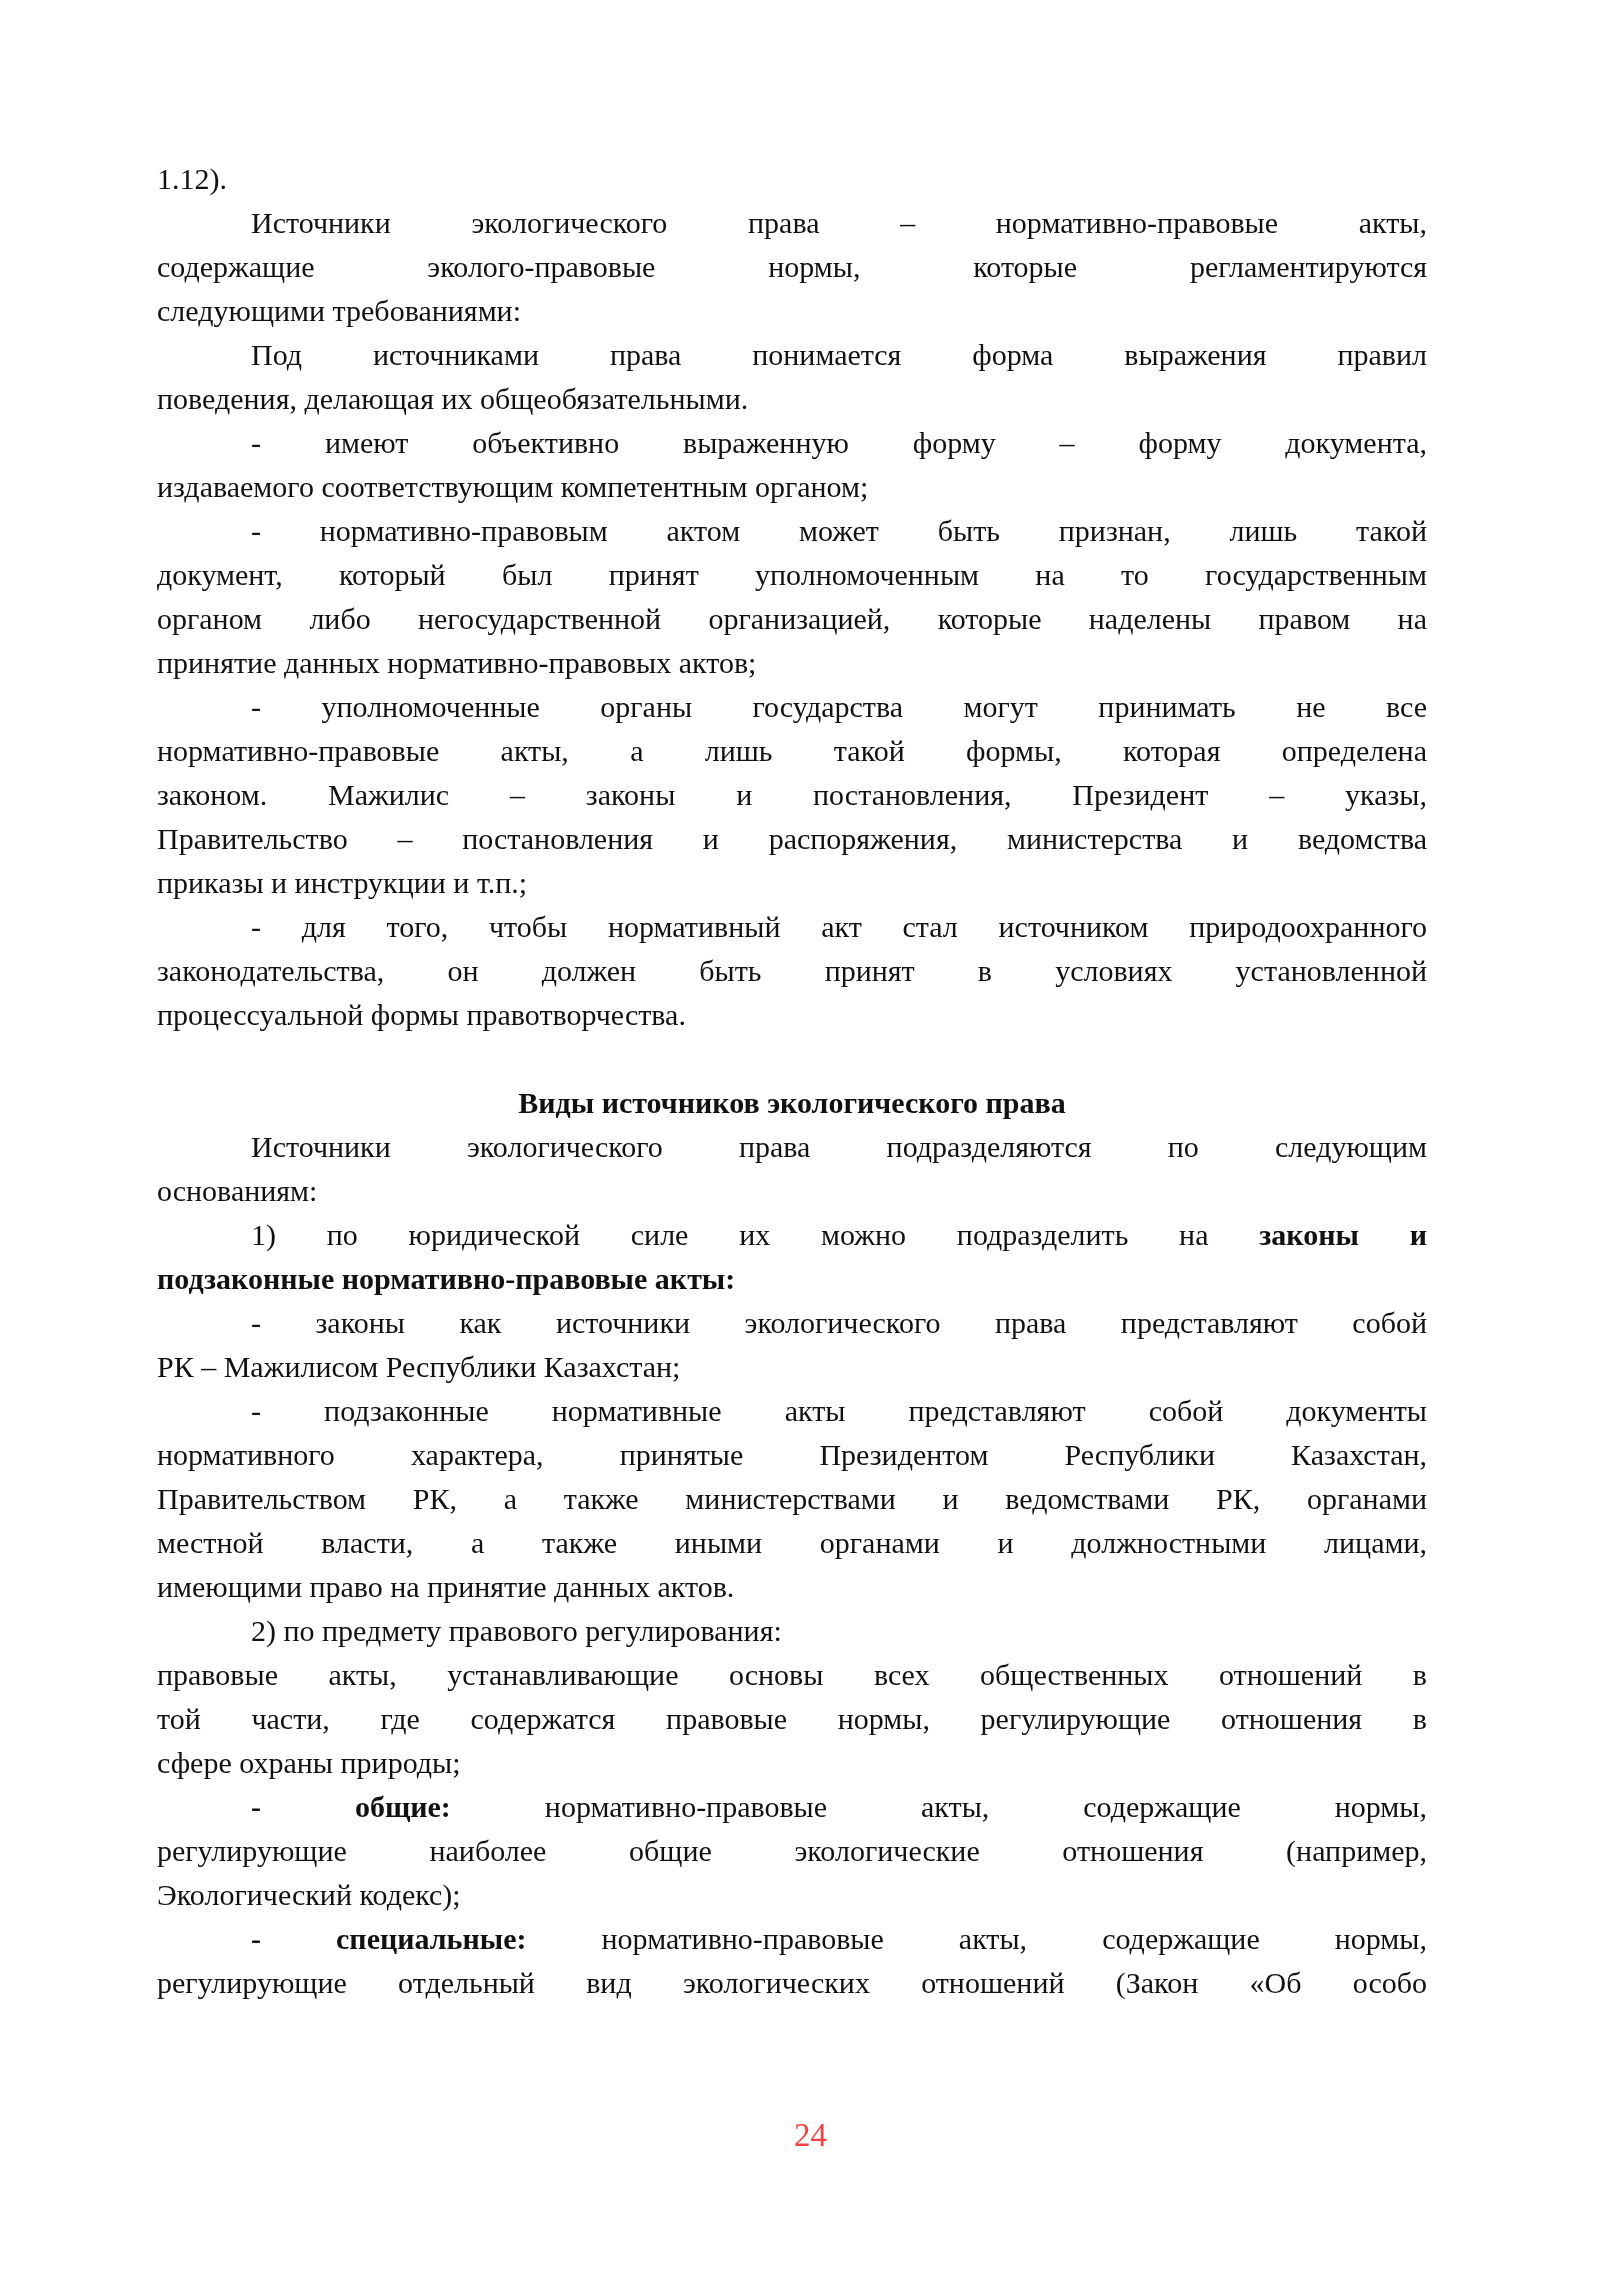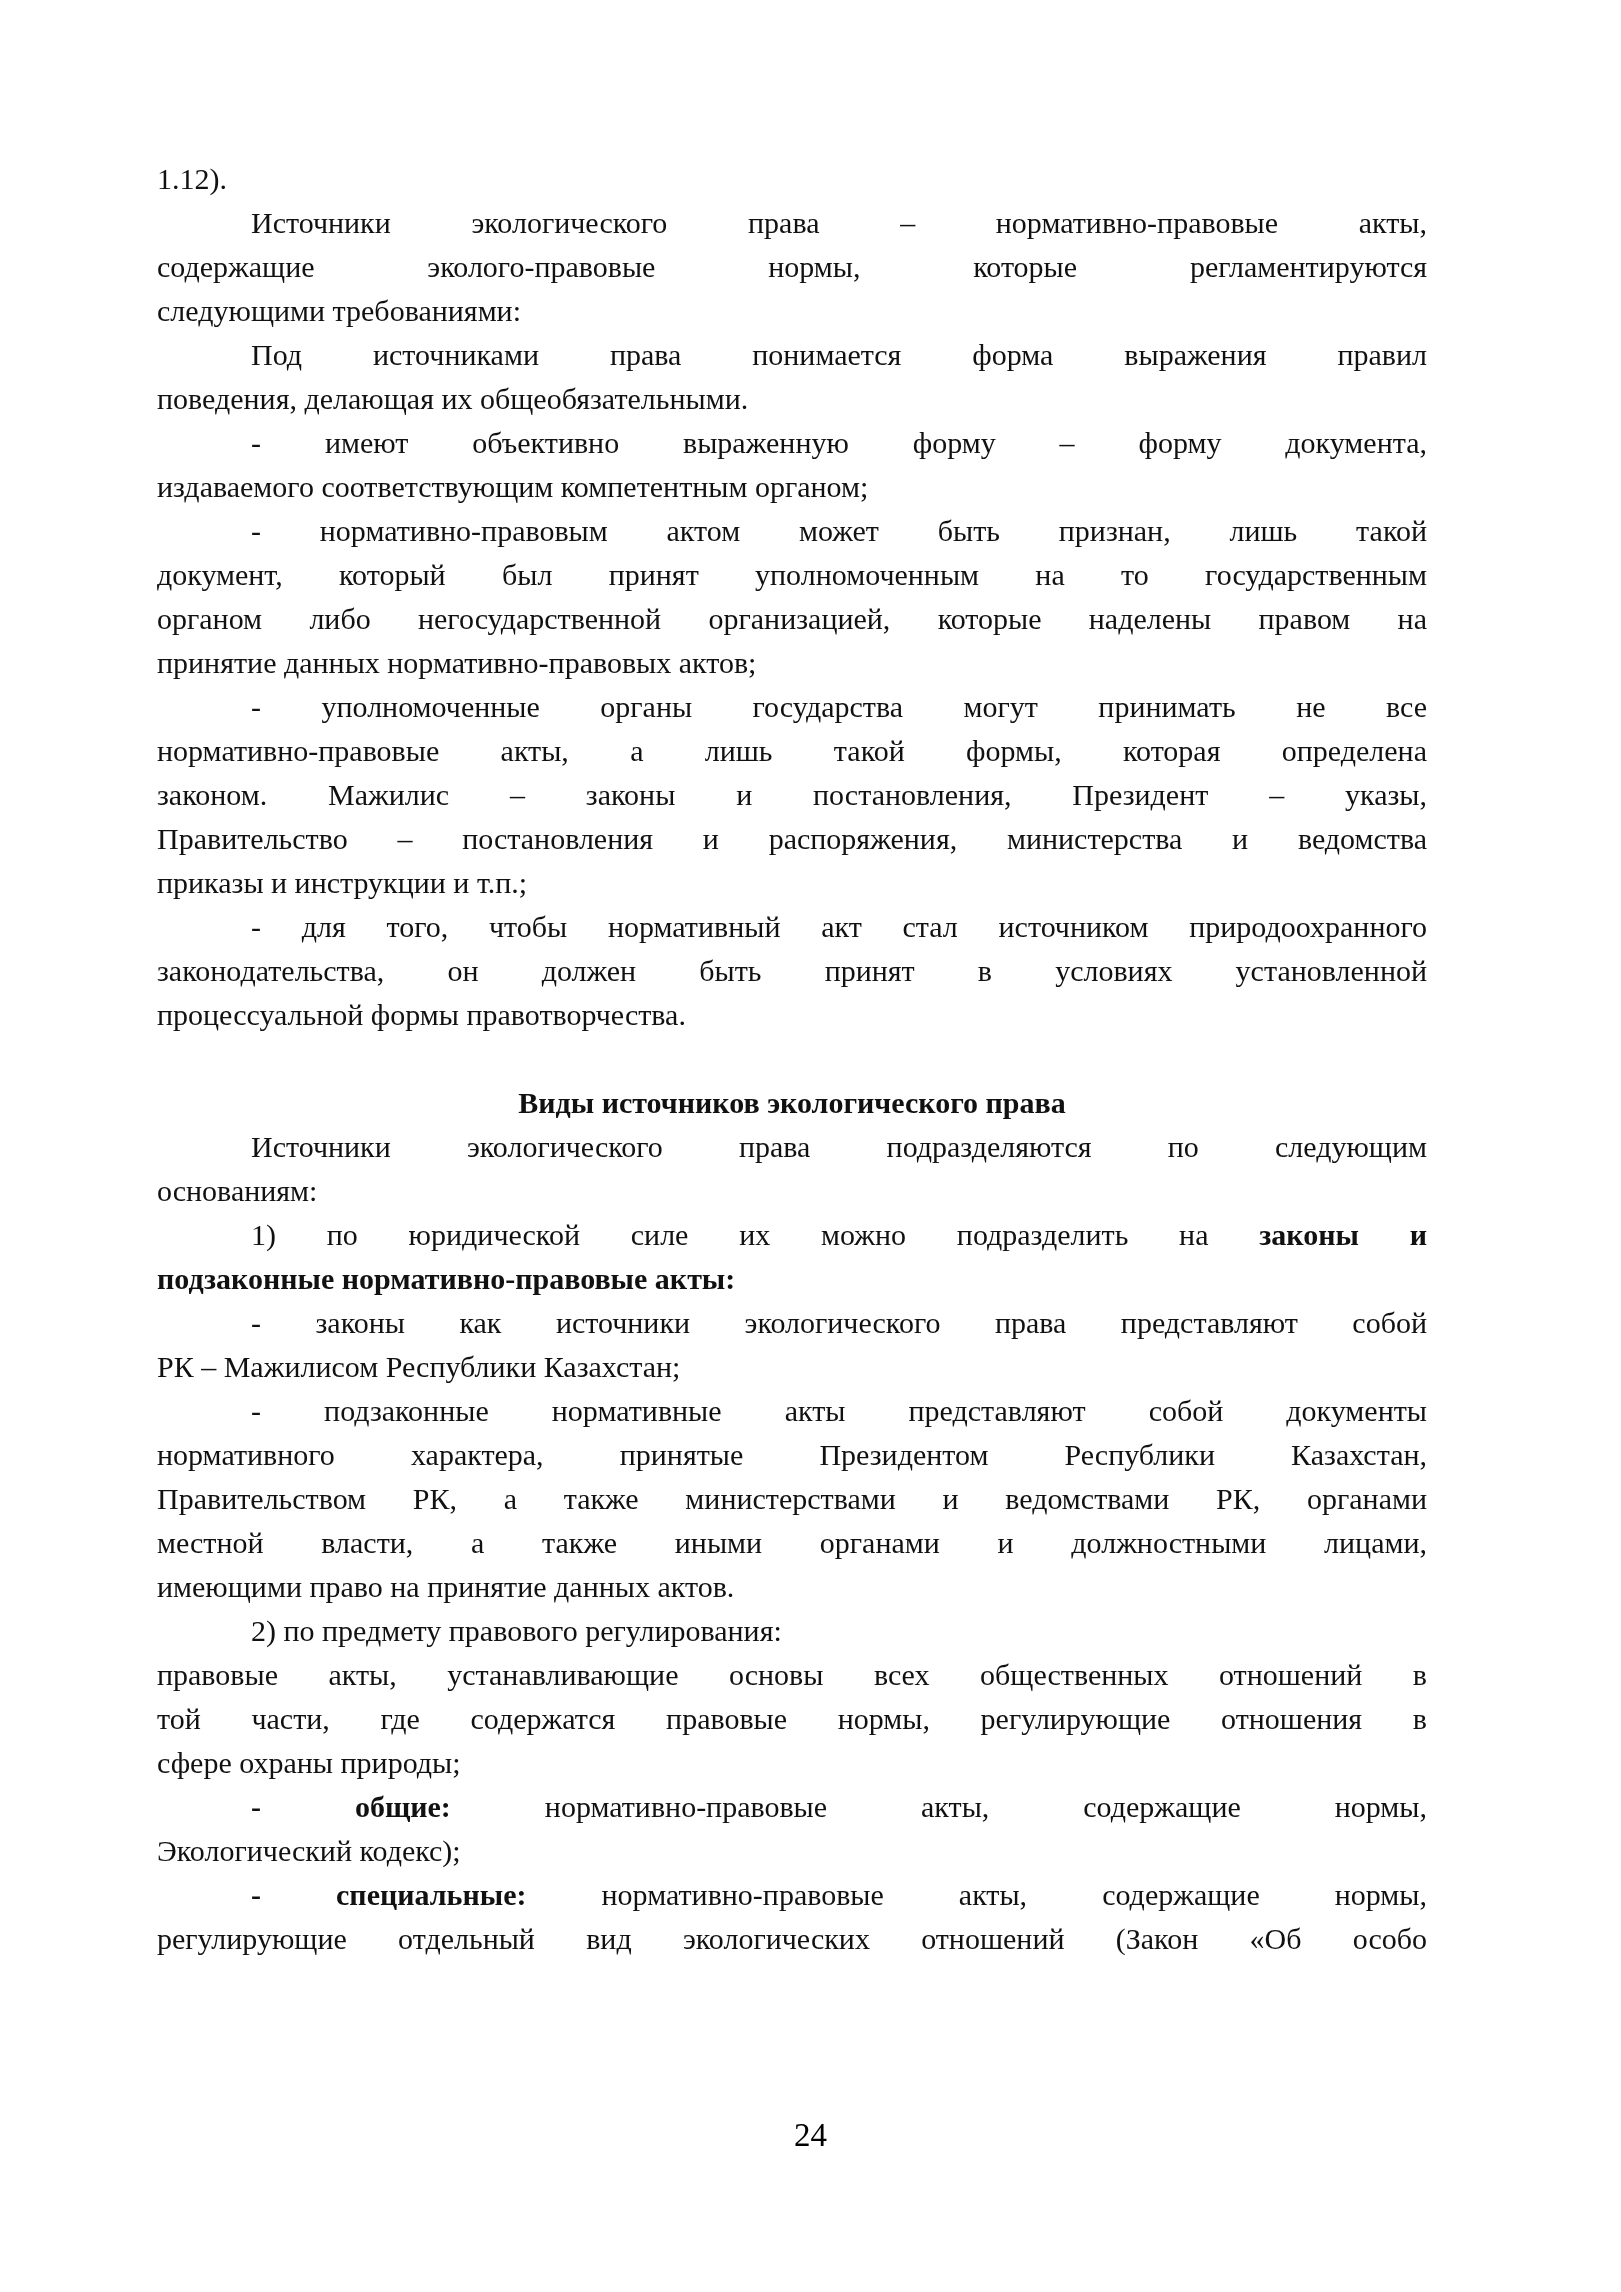--- a/index.html
+++ b/index.html
@@ -28,21 +28,21 @@
   .line.blank { height: 44px; }
   .b { font-weight: bold; }
   .heading { font-weight: bold; }
   .page-number {
     position: absolute;
     left: 0; width: 1621px;
     top: 2117px;
     text-align: center;
     font-family: "Liberation Serif", "DejaVu Serif", serif;
     font-size: 33px;
-    color: #000000;
+    color: #ef4444;
   }
 </style>
 </head>
 <body>
 
 <div class="page">
   <div id="section1">
       <div>
         <div class="line last"><span>1.12).</span></div>
       </div>
@@ -103,20 +103,21 @@
       <div>
         <div class="line indent last"><span>2) по предмету правового регулирования:</span></div>
       </div>
       <div>
         <div class="line"><span>правовые акты, устанавливающие основы всех общественных отношений в</span></div>
         <div class="line"><span>той части, где содержатся правовые нормы, регулирующие отношения в</span></div>
         <div class="line last"><span>сфере охраны природы;</span></div>
       </div>
       <div>
         <div class="line indent"><span class="b">- общие:</span><span> нормативно-правовые акты, содержащие нормы,</span></div>
+        <div class="line"><span>регулирующие наиболее общие экологические отношения (например,</span></div>
         <div class="line last"><span>Экологический кодекс);</span></div>
       </div>
       <div>
         <div class="line indent"><span class="b">- специальные:</span><span> нормативно-правовые акты, содержащие нормы,</span></div>
         <div class="line"><span>регулирующие отдельный вид экологических отношений (Закон «Об особо</span></div>
       </div>
     </div>
 </div>
 
 <div class="page-number">24</div>

